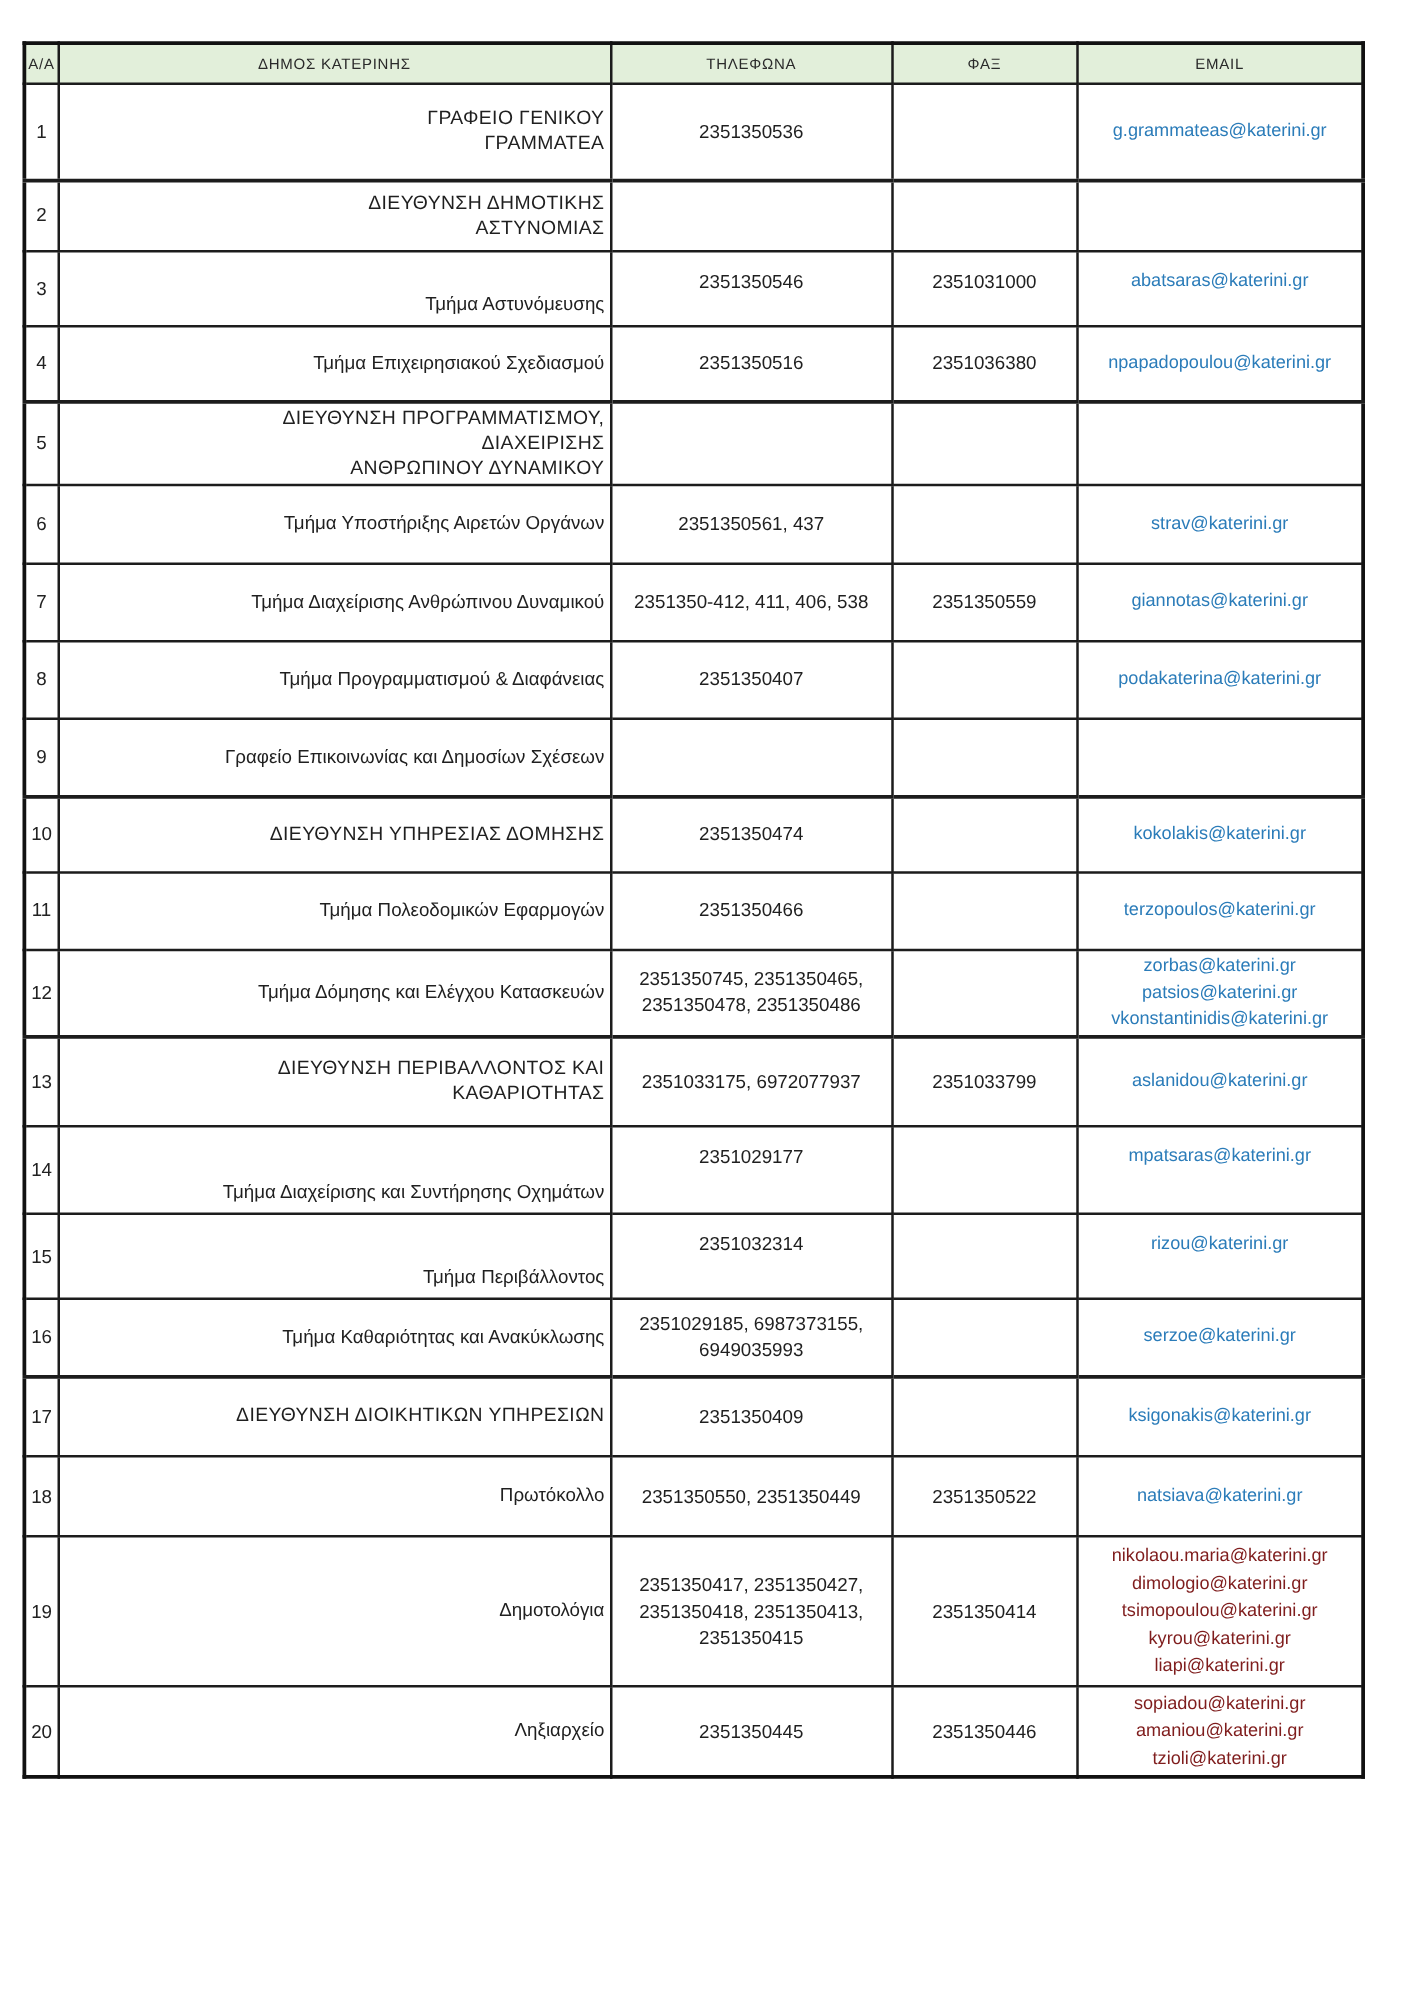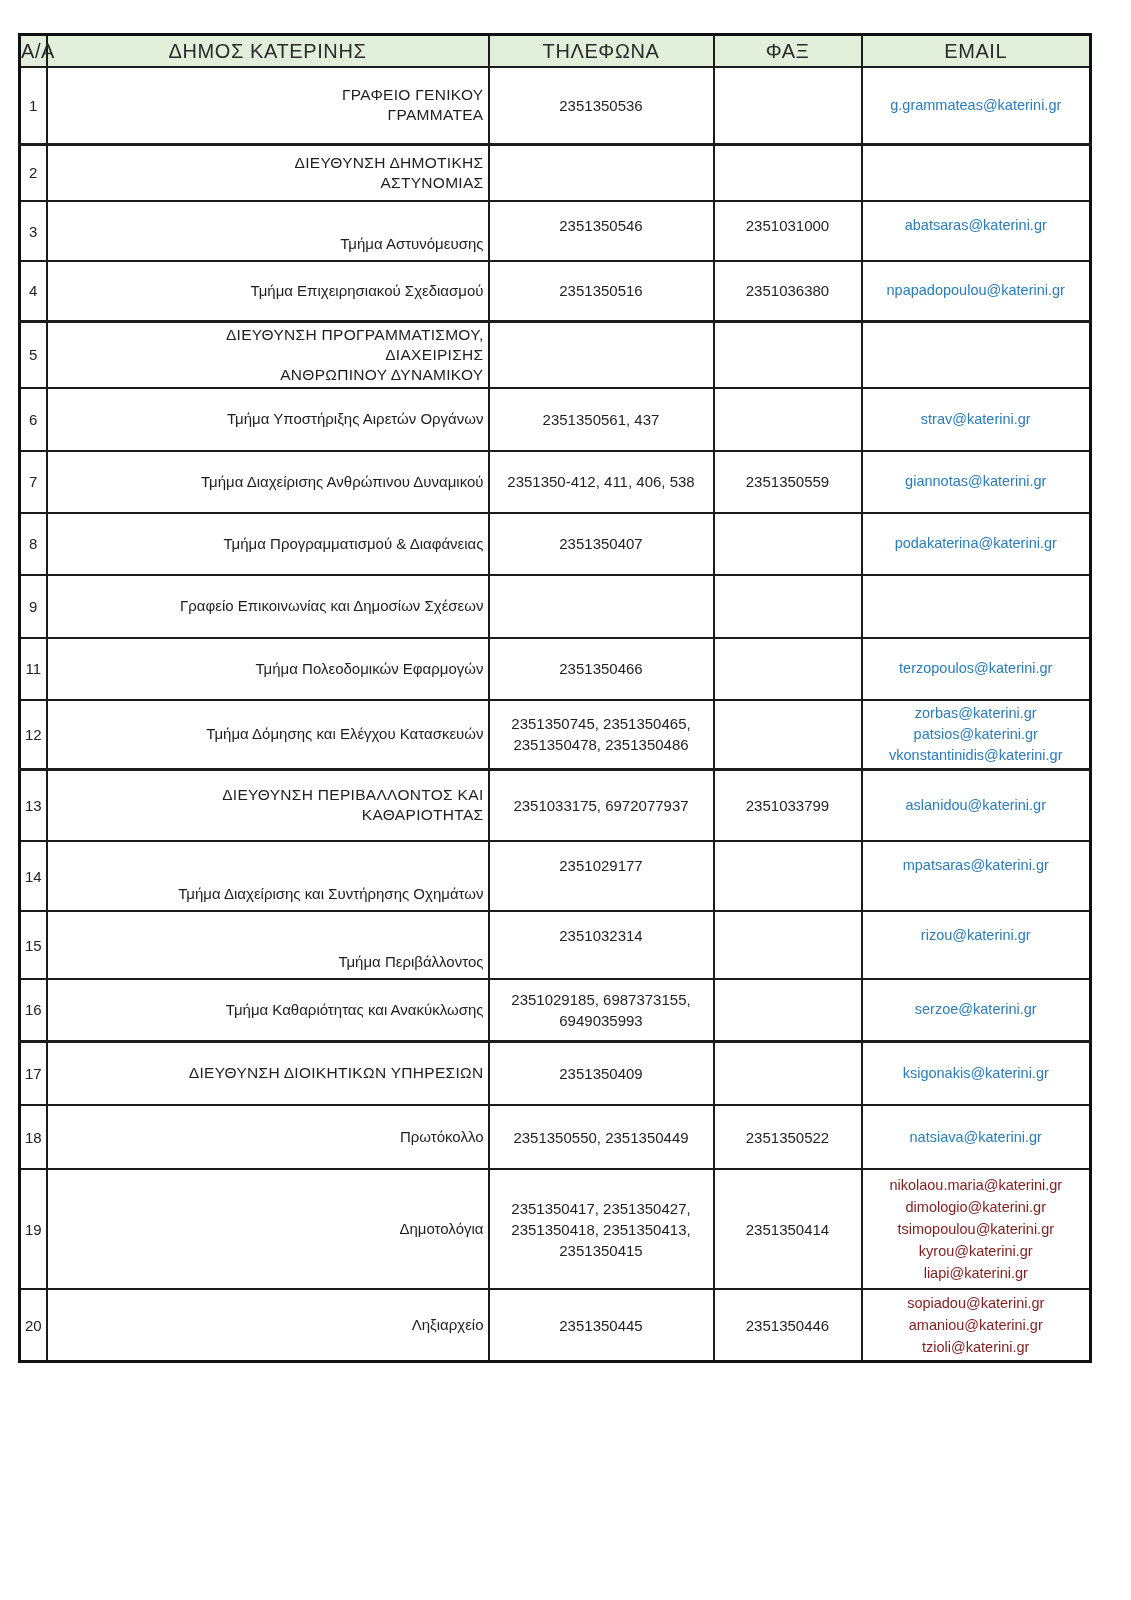--- a/index.html
+++ b/index.html
@@ -34,21 +34,21 @@
 
   th, td {
     border: 2px solid #1c1c1c;
     vertical-align: middle;
     padding: 2px 4px;
   }
   thead th {
     background: #e2efda;
     height: 26px;
     font-weight: 400;
-    font-size: 20px;
+    font-size: 12px;
     letter-spacing: 0.6px;
     color: #2a2a2a;
     padding: 2px 0;
     text-align: center;
     white-space: nowrap;
   }
   tr.section td { border-top-width: 3px; }
 
   td.num {
     text-align: center;
@@ -213,20 +213,31 @@
         </tr>
         <tr style="height: 63px;">
           <td class="num">9</td>
           <td class="name">
             <div class="nametext">Γραφείο Επικοινωνίας και Δημοσίων Σχέσεων</div>
           </td>
           <td class="phone"></td>
           <td class="fax"></td>
           <td class="email"></td>
         </tr>
+        <tr class="caps section" style="height: 60px;">
+          <td class="num">10</td>
+          <td class="name">
+            <div class="nametext">ΔΙΕΥΘΥΝΣΗ ΥΠΗΡΕΣΙΑΣ ΔΟΜΗΣΗΣ</div>
+          </td>
+          <td class="phone">2351350474</td>
+          <td class="fax"></td>
+          <td class="email">
+            <a class="email-link">kokolakis@katerini.gr</a>
+          </td>
+        </tr>
         <tr style="height: 62px;">
           <td class="num">11</td>
           <td class="name">
             <div class="nametext">Τμήμα Πολεοδομικών Εφαρμογών</div>
           </td>
           <td class="phone">2351350466</td>
           <td class="fax"></td>
           <td class="email">
             <a class="email-link">terzopoulos@katerini.gr</a>
           </td>

